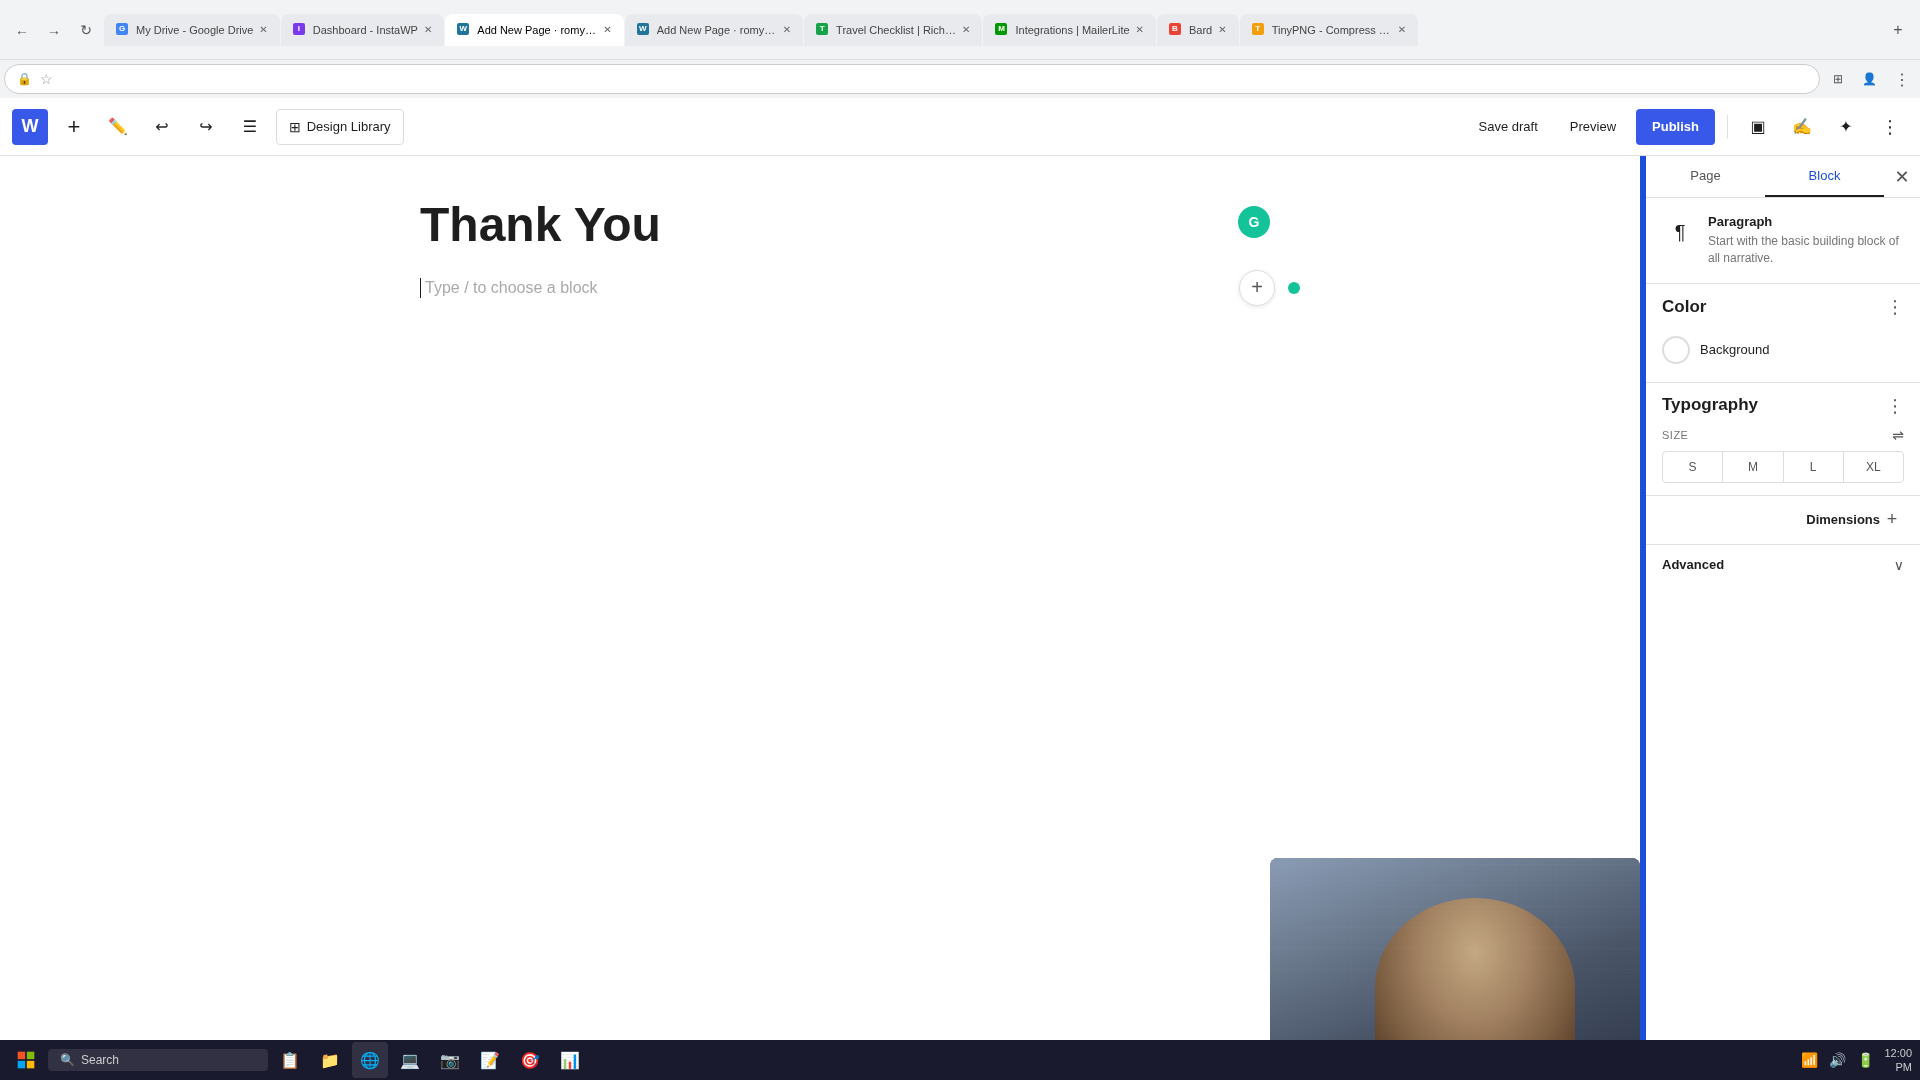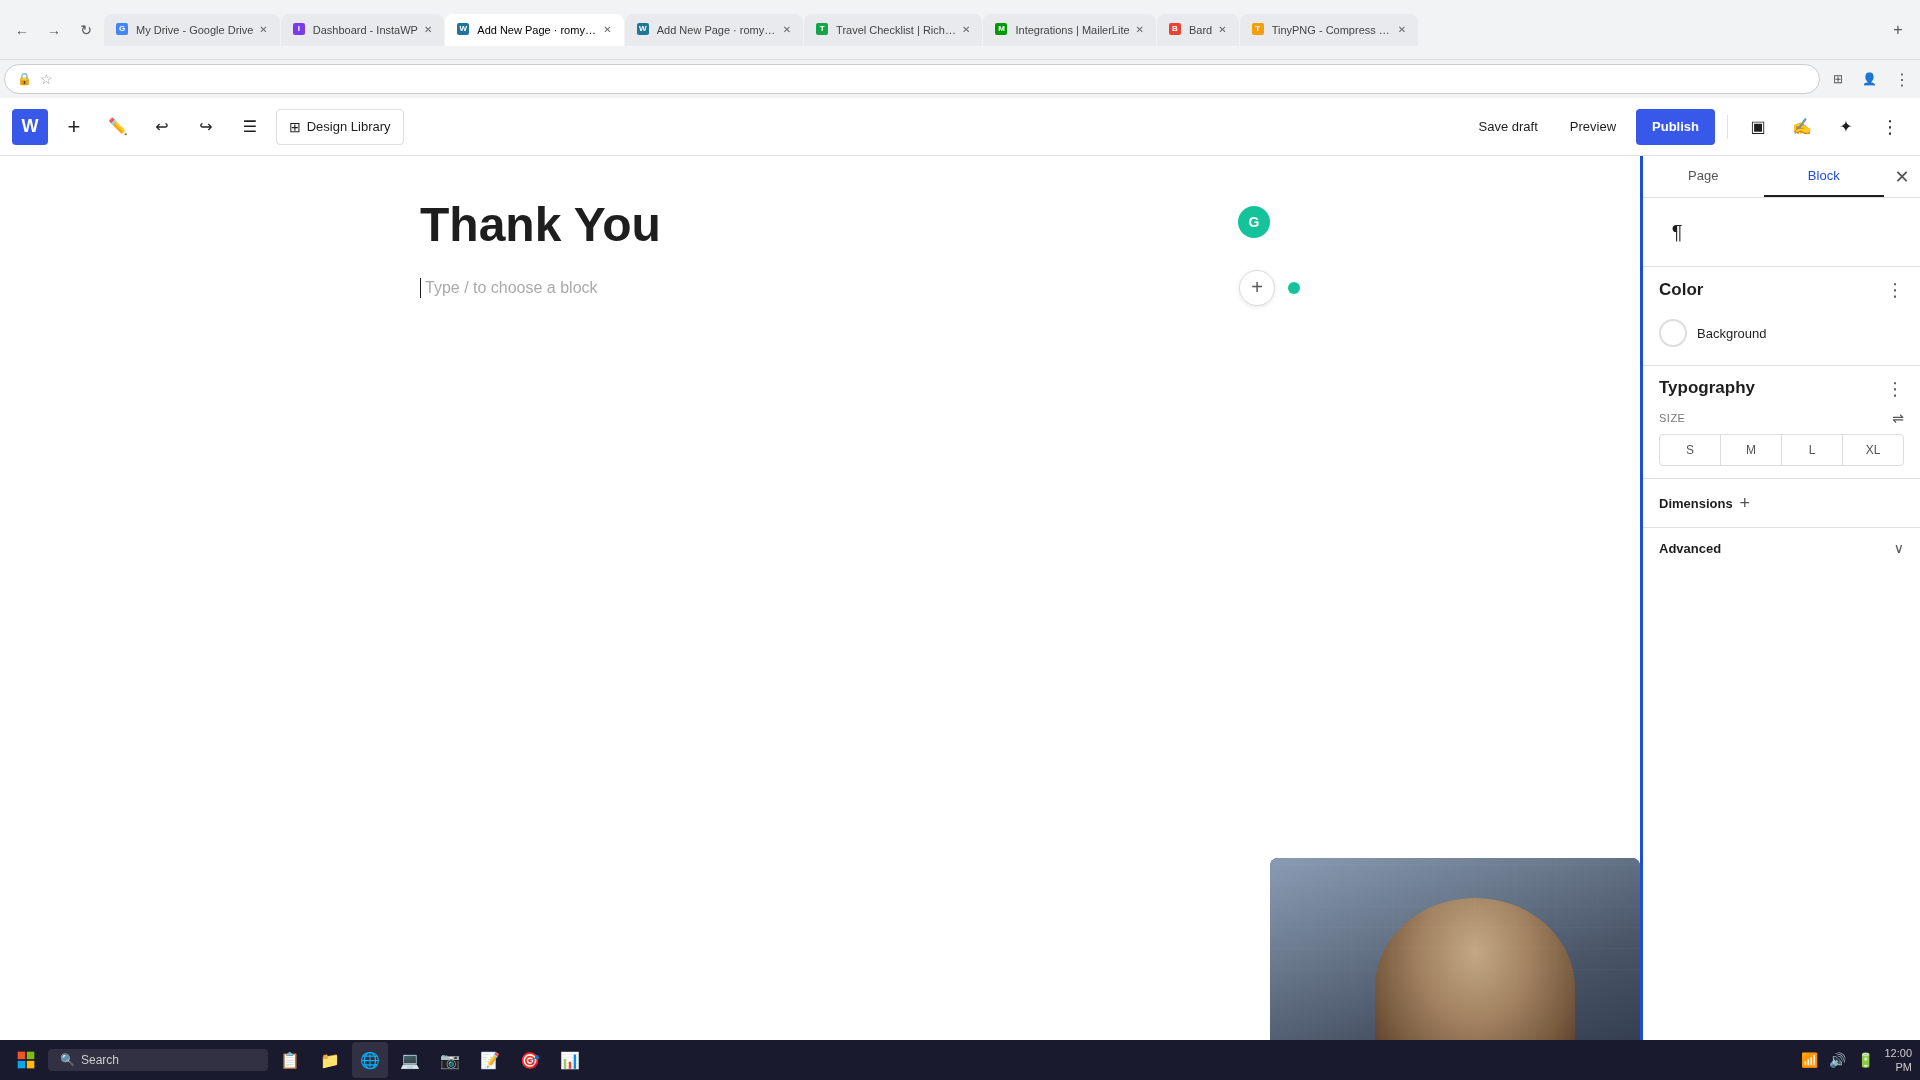--- a/index.html
+++ b/index.html
@@ -35,21 +35,21 @@
     
     .editor-area { flex: 1; background: #fff; padding: 40px 60px; position: relative; overflow: auto; }
     .page-title { font-size: 48px; font-weight: 700; color: #1e1e1e; line-height: 1.2; margin-bottom: 24px; }
     .block-placeholder { color: #aaa; font-size: 16px; cursor: text; display: flex; align-items: center; gap: 4px; }
     .cursor { width: 1px; height: 20px; background: #1e1e1e; animation: blink 1s infinite; }
     @keyframes blink { 0%, 50% { opacity: 1; } 51%, 100% { opacity: 0; } }
     .block-container { position: relative; }
     .green-dot { width: 12px; height: 12px; background: #15c39a; border-radius: 50%; position: absolute; right: -80px; top: 50%; transform: translateY(-50%); }
 
     
-    .right-panel { width: 280px; background: #fff; border-left: 3px solid #1d4ed8; display: flex; flex-direction: column; }
+    .right-panel { width: 280px; background: #fff; border-left: 6px solid #1d4ed8; display: flex; flex-direction: column; }
     .panel-tab { flex: 1; padding: 12px; text-align: center; font-size: 13px; color: #555; cursor: pointer; border-bottom: 2px solid transparent; }
     .panel-tab.active { color: #1d4ed8; border-bottom-color: #1e1e1e; font-weight: 500; }
     .panel-close { width: 36px; height: 36px; display: flex; align-items: center; justify-content: center; font-size: 18px; color: #555; cursor: pointer; border: none; background: transparent; }
     .panel-content { flex: 1; overflow-y: auto; }
 
     
     .block-info { padding: 16px; border-bottom: 1px solid #e0e0e0; }
     .block-info-header { display: flex; align-items: flex-start; gap: 10px; }
     .block-icon { width: 36px; height: 36px; display: flex; align-items: center; justify-content: center; font-size: 20px; color: #1e1e1e; flex-shrink: 0; }
     .block-name { font-size: 13px; font-weight: 600; color: #1e1e1e; }
@@ -68,21 +68,21 @@
     .typography-section { padding: 12px 16px; border-bottom: 1px solid #e0e0e0; }
     .typography-header { display: flex; align-items: flex-start; justify-content: space-between; margin-bottom: 10px; }
     .size-label { font-size: 11px; color: #757575; text-transform: uppercase; letter-spacing: 0.5px; font-weight: 400; }
     .size-reset { font-size: 14px; color: #555; cursor: pointer; }
     .size-buttons { display: flex; border: 1px solid #ddd; border-radius: 4px; overflow: hidden; margin-top: 8px; }
     .size-btn { flex: 1; padding: 8px 4px; text-align: center; font-size: 12px; color: #555; cursor: pointer; border: none; background: transparent; }
     .size-btn:not(:last-child) { border-right: 1px solid #ddd; }
 
     
     .dimensions-section { padding: 12px 16px; border-bottom: 1px solid #e0e0e0; }
-    .dimensions-header { display: flex; align-items: center; justify-content: flex-start; }
+    .dimensions-header { display: flex; align-items: center; justify-content: flex-end; }
     .dimensions-title { font-size: 13px; font-weight: 600; color: #1e1e1e; }
     .add-btn { width: 24px; height: 24px; display: flex; align-items: center; justify-content: center; font-size: 18px; color: #555; cursor: pointer; }
 
     
     .advanced-section { padding: 12px 16px; }
     .advanced-header { display: flex; align-items: center; justify-content: space-between; cursor: pointer; }
     .advanced-title { font-size: 13px; font-weight: 600; color: #1e1e1e; }
     .chevron-icon { font-size: 14px; color: #555; }
 
     
@@ -251,20 +251,24 @@
       <div class="panel-tab">Page</div>
       <div class="panel-tab active">Block</div>
       <button class="panel-close">✕</button>
     </div>
 
     <div class="panel-content">
 
       <div class="block-info">
         <div class="block-info-header">
           <div class="block-icon">¶</div>
+          <div>
+            <div class="block-name">Paragraph</div>
+            <div class="block-desc">Start with the basic building block of all narrative.</div>
+          </div>
         </div>
       </div>
 
       <div class="panel-section">
         <div class="panel-section-header">
           <span class="panel-section-title">Color</span>
           <span class="panel-section-more">⋮</span>
         </div>
         <div class="color-option">
           <div class="color-circle"></div>

